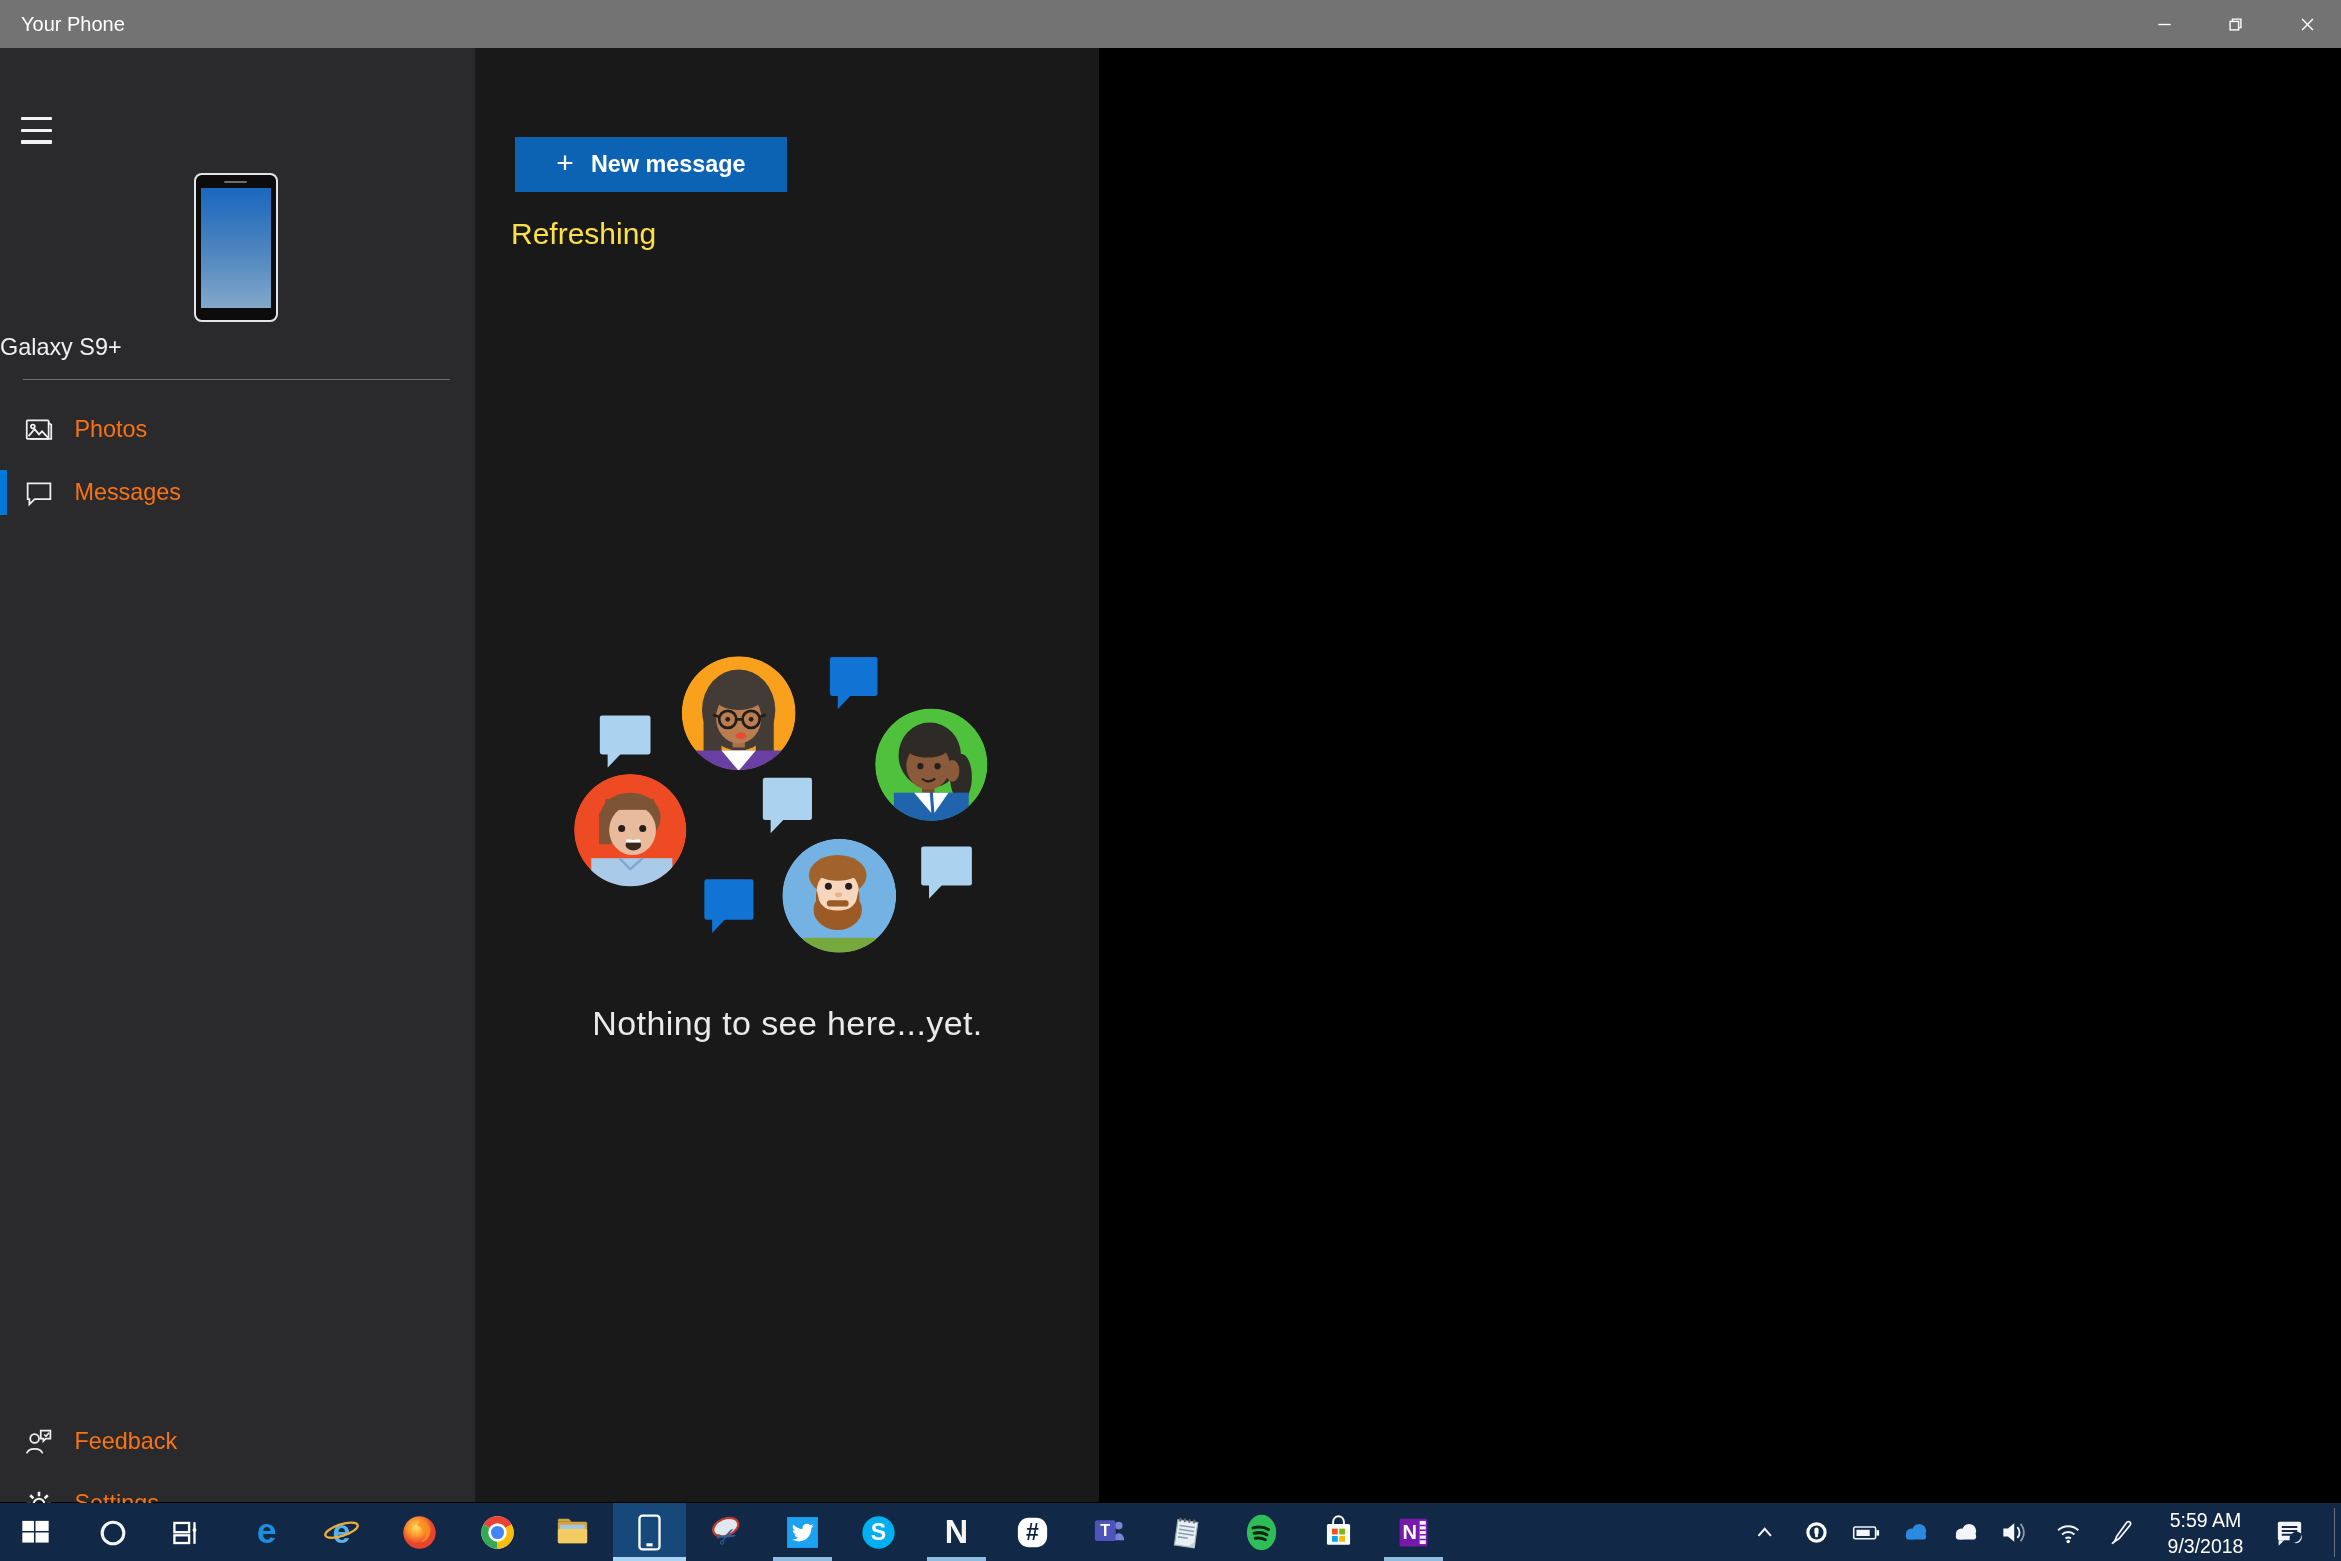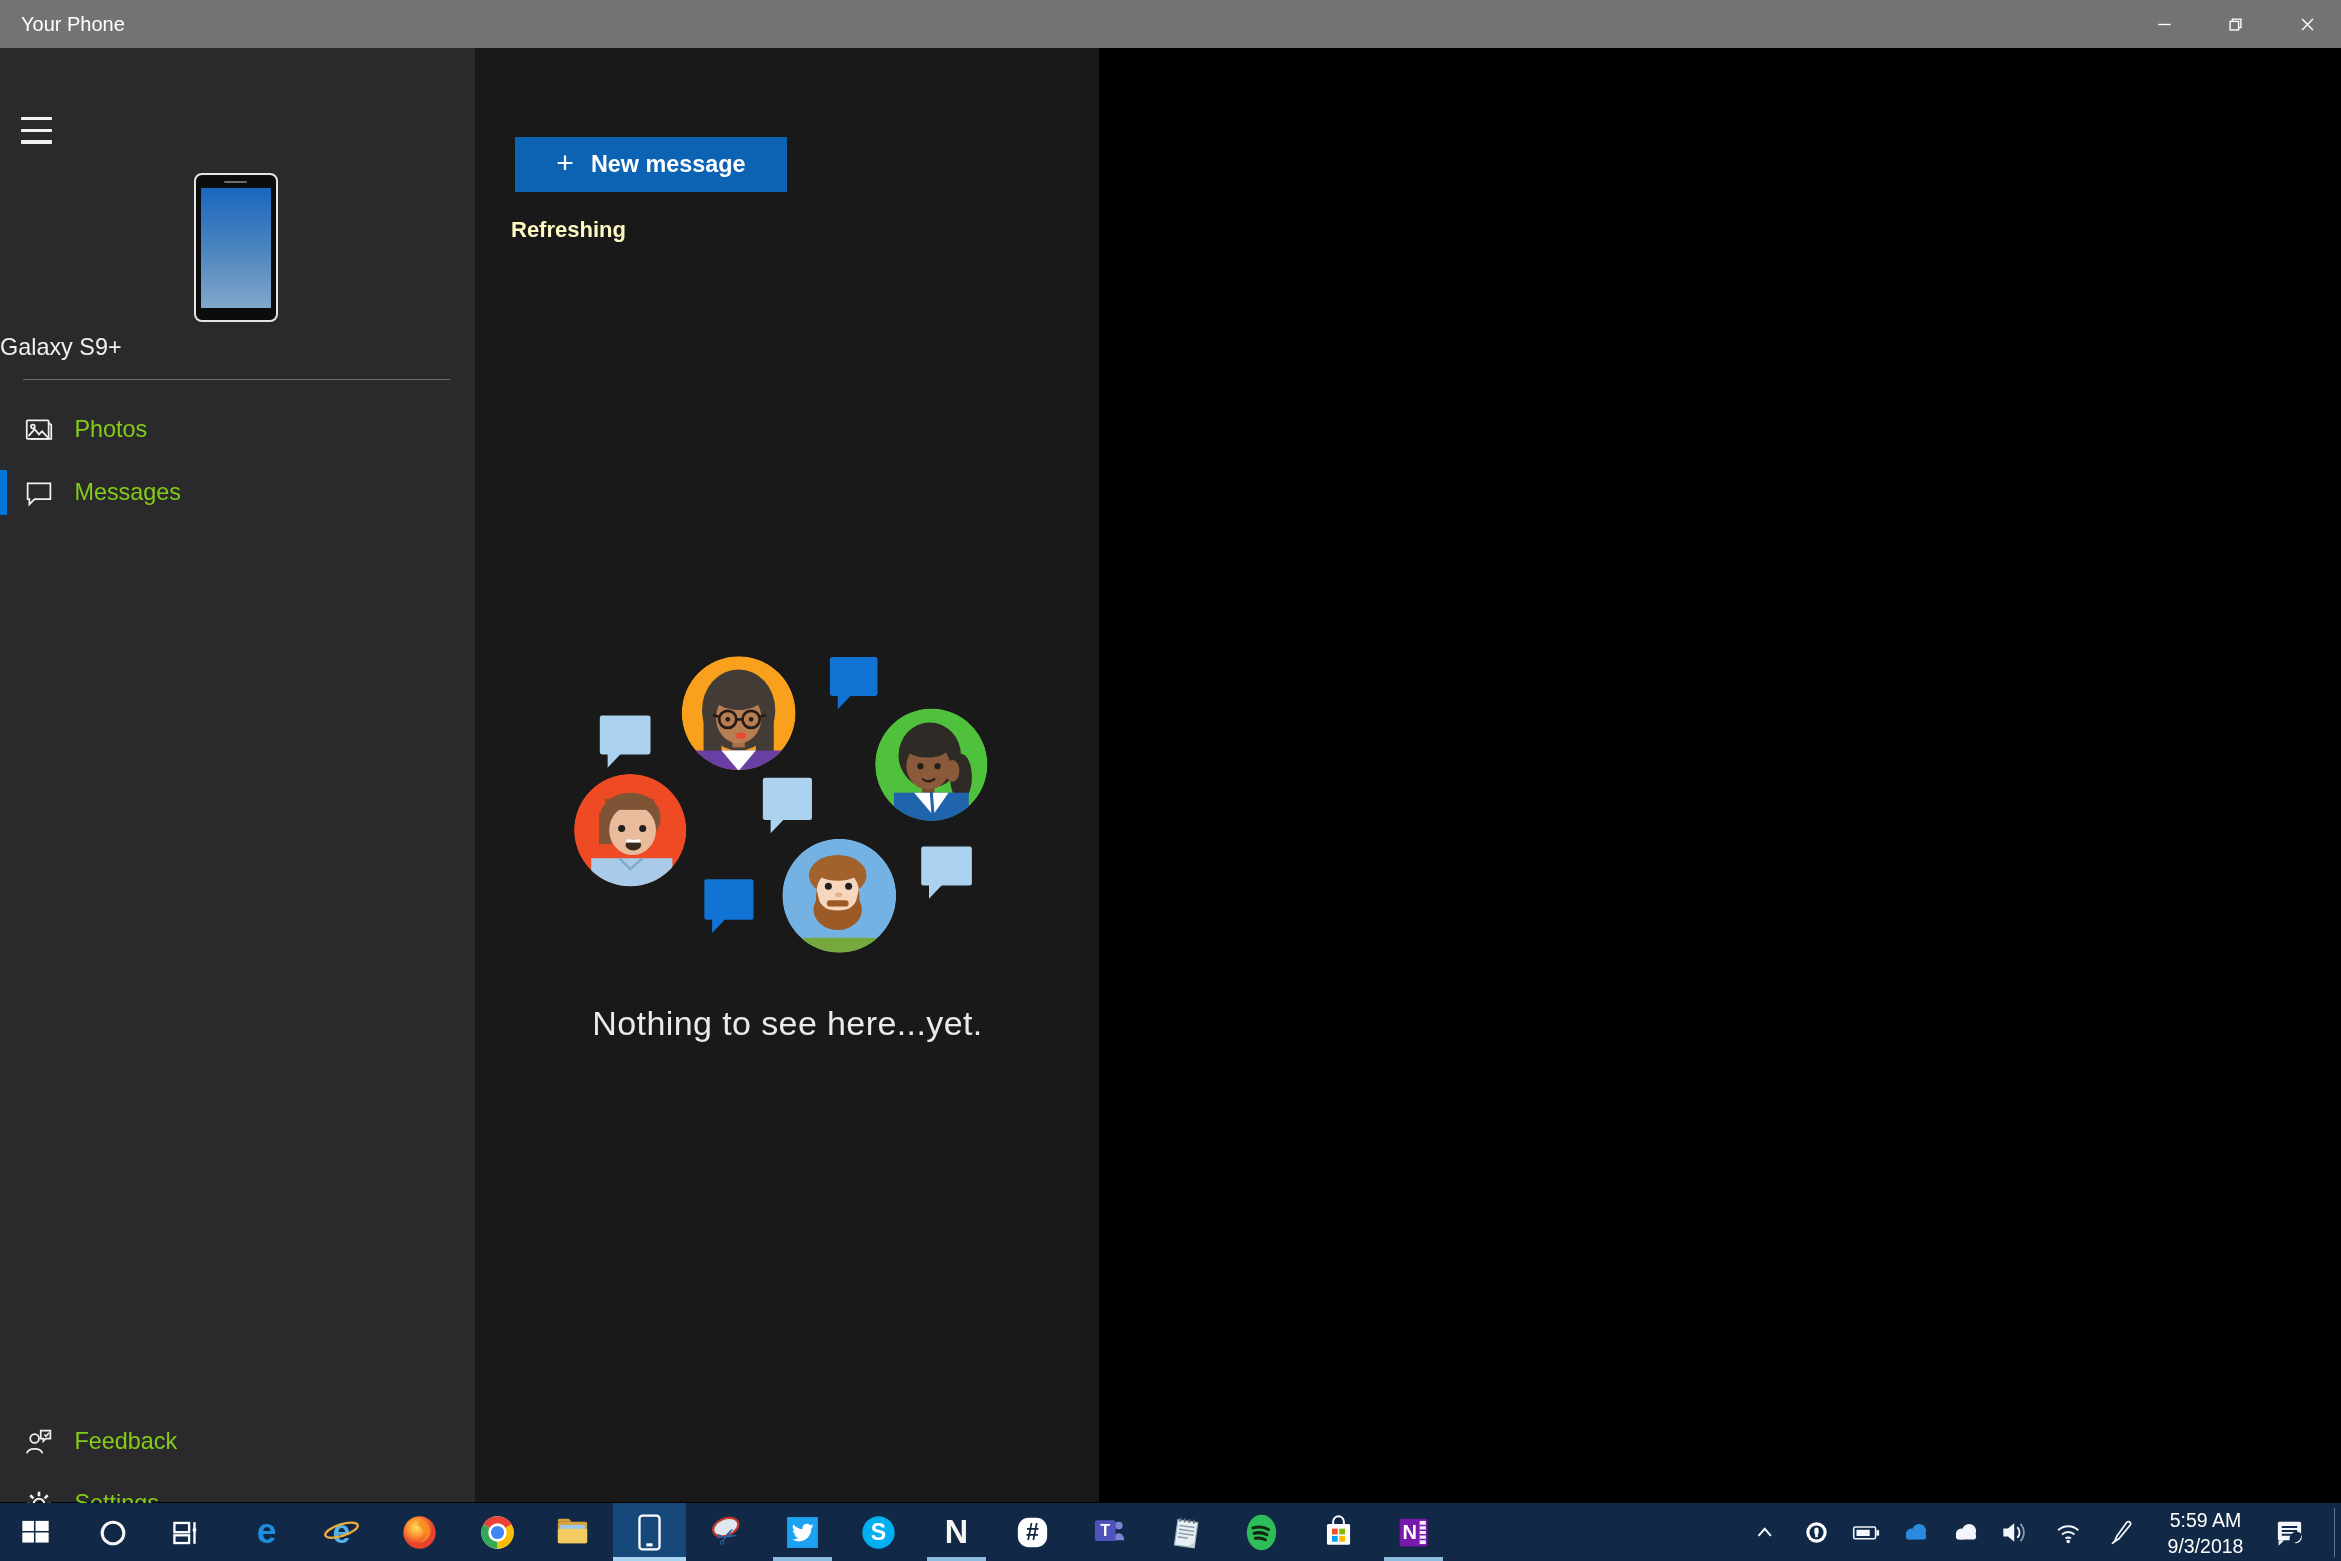--- a/index.html
+++ b/index.html
@@ -15,29 +15,29 @@
   #hamburger{left:21px;top:69px;width:31px;height:26.5px;display:flex;flex-direction:column;justify-content:space-between;}
   #hamburger div{height:3.1px;background:#f2f2f2;border-radius:0.8px;}
   #phone-art{left:194px;top:125px;width:80px;height:145px;border:2.3px solid #e4e4e4;border-radius:7.8px;background:#0c0c0c;}
   #phone-screen{position:absolute;left:4.7px;right:4.7px;top:12.5px;bottom:12.5px;
     background:linear-gradient(180deg,#1a67be 0%,#4f87bf 55%,#83a8ca 100%);}
   #phone-speaker{position:absolute;left:28px;top:5.5px;width:23.4px;height:2.3px;background:#6d6d6d;border-radius:1.6px;}
   #device-name{left:0;top:286px;width:475px;font-size:23.4px;color:#f0f0f0;}
   #sidebar-divider{left:23.4px;top:331px;width:427px;height:0.8px;background:#6e6e6e;}
   .nav-row{left:0;width:475px;height:45px;display:flex;align-items:center;padding-left:23.4px;box-sizing:border-box;cursor:default;}
   .nav-ic{width:31px;height:31px;display:flex;align-items:center;justify-content:center;}
-  .nav-label{margin-left:20px;font-size:23.4px;color:#84cc16;}
+  .nav-label{margin-left:20px;font-size:23.4px;color:#f97316;}
   #sel-bar{left:0;top:422px;width:7px;height:45px;background:#0078d7;}
   
   #panel{left:475px;top:48px;width:625px;height:1454px;background:#191919;}
   #right-pane{left:1099px;top:48px;width:1243px;height:1454px;background:#000;}
   #new-msg-btn{left:515px;top:137px;width:272px;height:55px;background:#0c63b4;display:flex;
     align-items:center;justify-content:center;font-size:23.4px;font-weight:600;color:#fff;cursor:default;}
   #new-msg-btn .plus{font-size:30px;font-weight:400;margin-right:17px;margin-top:-3.1px;}
-  #refresh-status{left:511px;top:217px;font-size:22px;color:#fef9c3;font-weight:bold;}
+  #refresh-status{left:511px;top:217px;font-size:30px;color:#fde047;}
   #empty-text{left:475px;top:1004px;width:625px;text-align:center;font-size:34px;font-weight:300;color:#eaeaea;letter-spacing:0.4px;}
   #illustration{left:546px;top:632px;}
   
   #taskbar{left:0;top:1503px;width:2342px;height:59px;background:#112846;}
   .tb-ic{position:absolute;top:0;width:75px;height:59px;display:flex;align-items:center;justify-content:center;cursor:default;}
   .tray-ic{position:absolute;top:0;width:48px;height:59px;display:flex;align-items:center;justify-content:center;cursor:default;}
   #active-tile{position:absolute;left:613px;top:0;width:73px;height:59px;background:#16497a;}
   .runline{position:absolute;bottom:0;height:4.7px;background:#8fbbdf;}
   #clock{position:absolute;left:2139px;top:0;width:133px;height:59px;display:flex;flex-direction:column;
     align-items:center;justify-content:center;font-size:19.5px;line-height:26px;color:#fff;cursor:default;}

